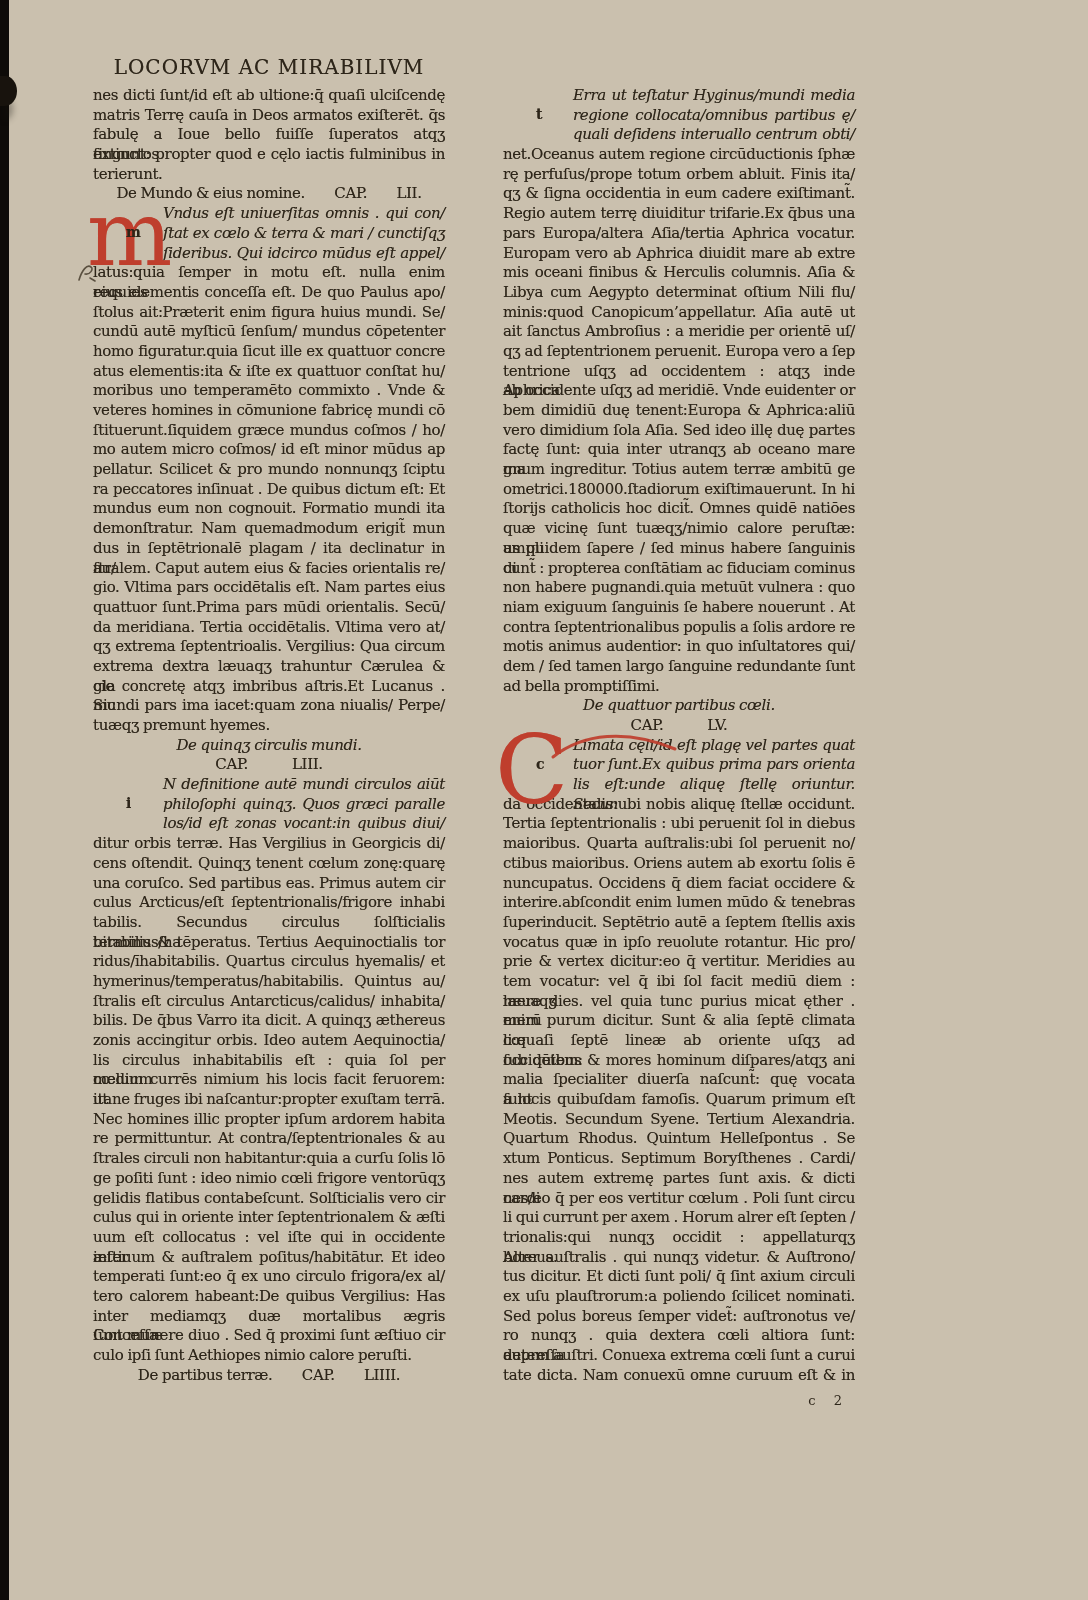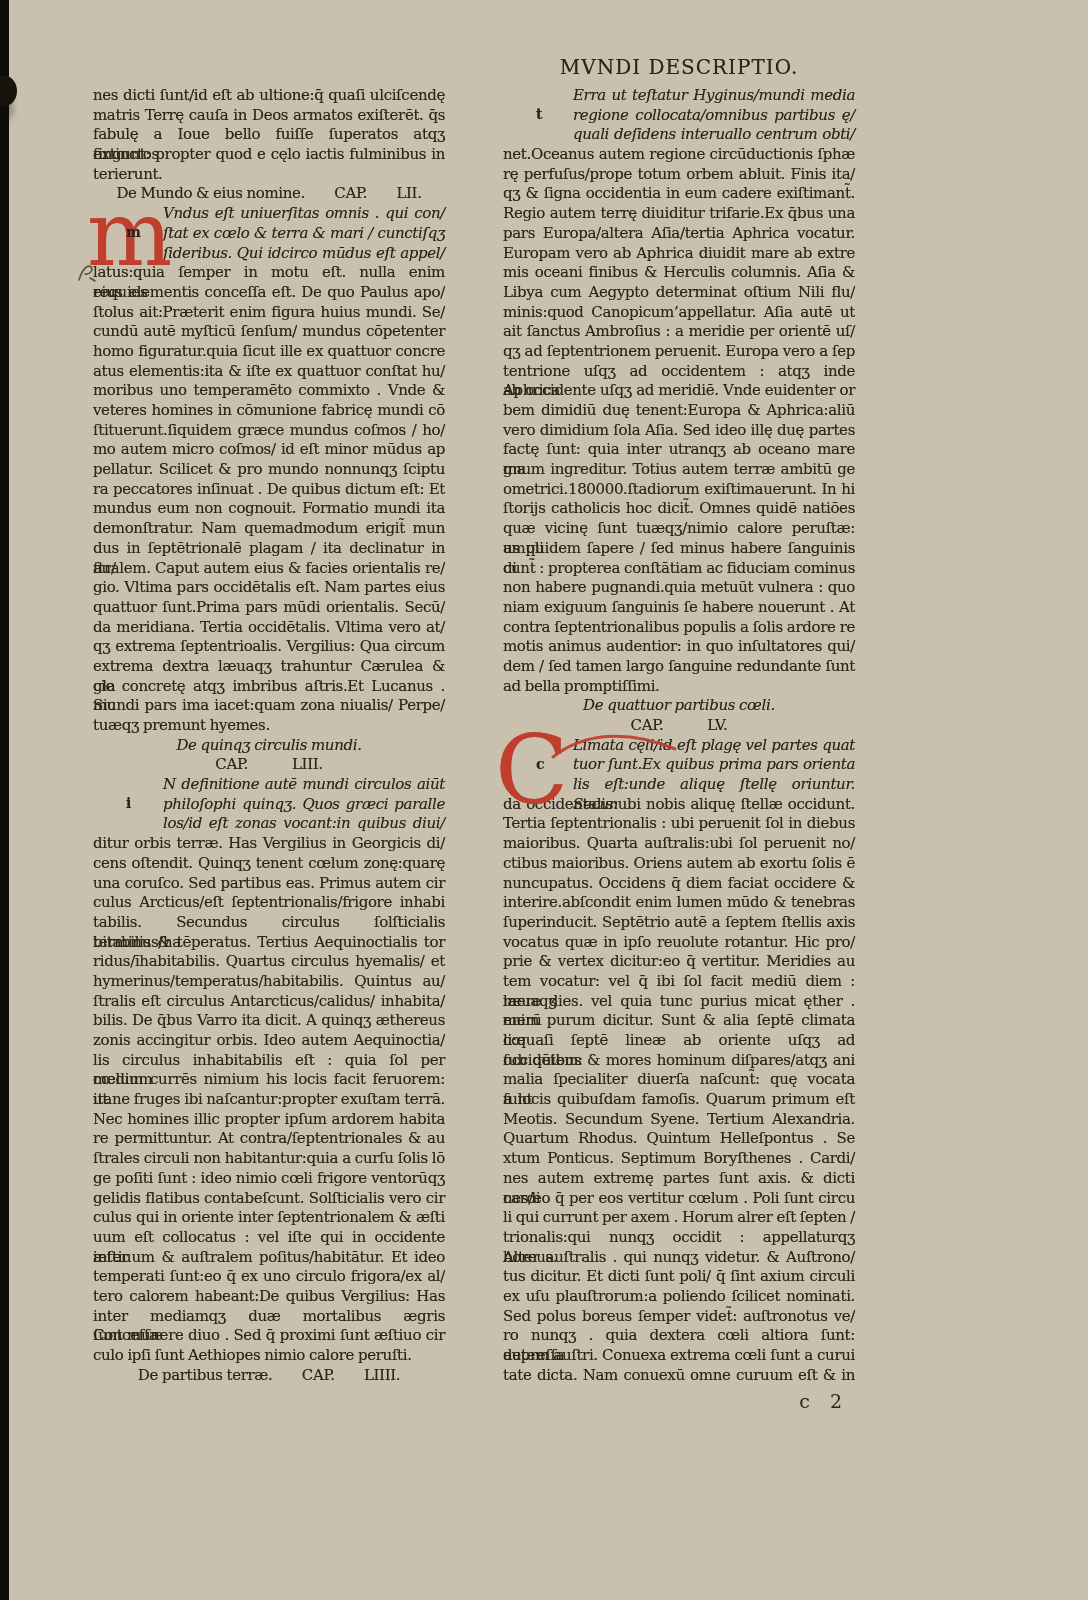--- a/index.html
+++ b/index.html
@@ -61,37 +61,37 @@
   .glyph-M{left:-6px;top:-15px;font-size:90px;line-height:90px;text-transform:lowercase;}
   .glyph-C{left:-8px;top:-14px;font-size:96px;line-height:96px;}
   .c-flourish{position:absolute;left:46px;top:-5px;width:130px;height:30px;overflow:visible;}
   .c-flourish path{fill:none;stroke:var(--rubric);stroke-width:3;stroke-linecap:round;opacity:.92;}
   .guide-letter{
     position:absolute;left:33px;top:21px;font-size:14px;line-height:14px;
     color:var(--ink);font-weight:bold;
   }
   .signature{
     position:absolute;left:494px;top:1392px;width:346px;text-align:right;
-    color:var(--ink);font-size:19px;line-height:18px;letter-spacing:7px;
+    color:var(--ink);font-size:13px;line-height:18px;letter-spacing:7px;
   }
   .marginalia{position:absolute;left:66px;top:258px;width:24px;height:28px;}
   .marginalia path{fill:none;stroke:#463c2d;stroke-width:1.6;stroke-linecap:round;opacity:.85;}
 </style>
 </head>
 <body>
 
 <div class="page">
   <div class="edge-blob"></div>
 
   <svg class="marginalia" viewBox="0 0 24 28">
     <path d="M4 22 C7 12, 12 6, 16 9 C19 11, 15 17, 10 16 M15 20 l5 3"></path>
   </svg>
 
-
-  <div class="running-head rh-right">MVNDI DESCRIPTIO.</div>
+  <div class="running-head rh-left">LOCORVM AC MIRABILIVM</div>
+
 
   <div class="col col-left" id="colL">
       <div class="line">nes dicti ſunt/id eſt ab ultione:q̄ quaſi ulciſcendę</div>
       <div class="line">matris Terrę cauſa in Deos armatos exiſterēt. q̄s</div>
       <div class="line">fabulę a Ioue bello fuiſſe ſuperatos atqʒ extinctos</div>
       <div class="line">fingunt: propter quod e cęlo iactis fulminibus in</div>
       <div class="line endline">terierunt.</div>
       <div class="line chapline"><span>De Mundo &amp; eius nomine.</span>  <span>CAP.</span>  <span>LII.</span></div>
       <div class="init-block">
         <div class="initial-box">

